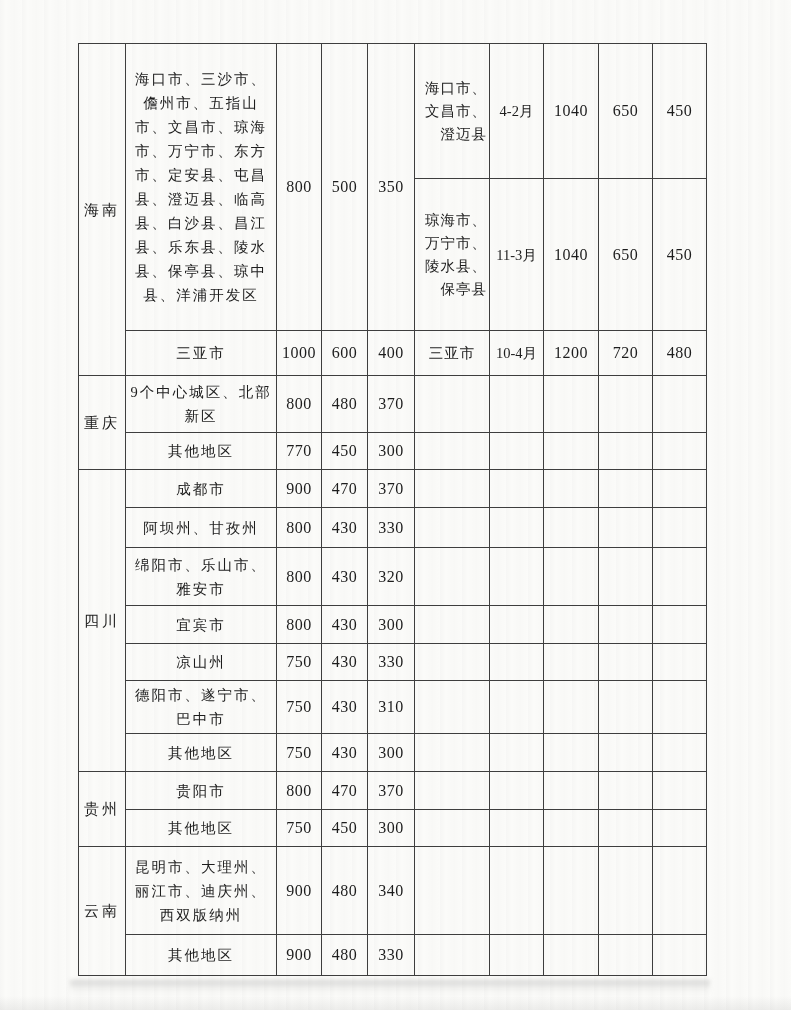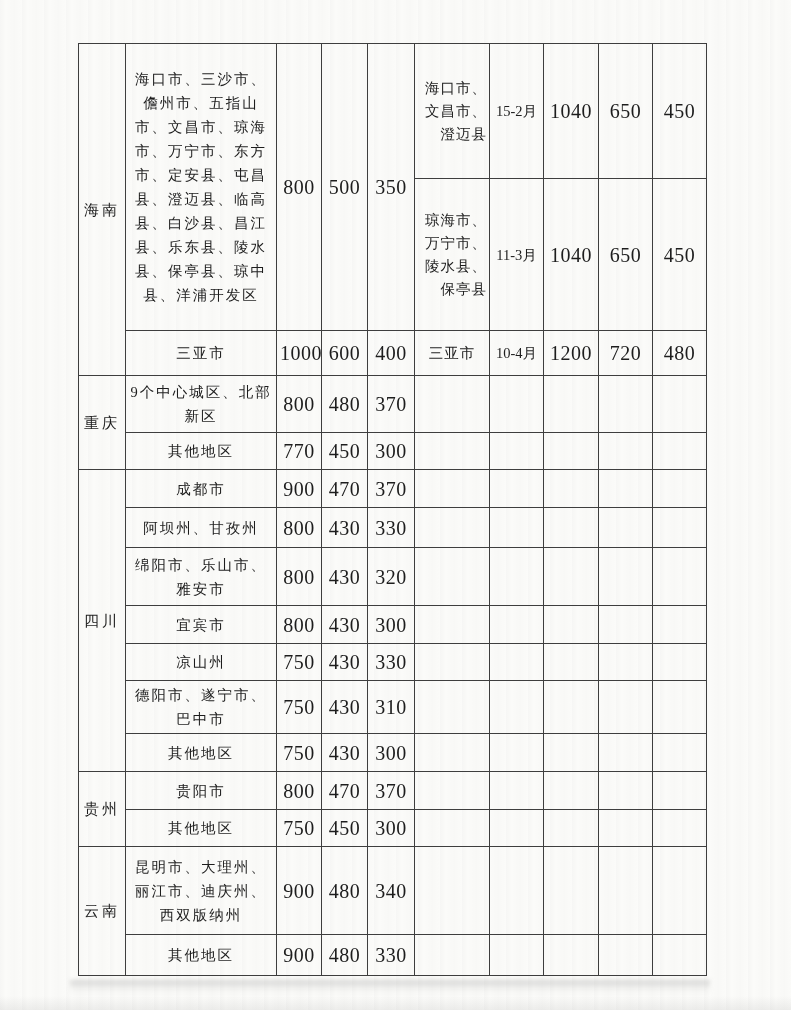--- a/index.html
+++ b/index.html
@@ -74,21 +74,21 @@
     letter-spacing: 3px;
     font-size: 15px;
   }
   .rate-table td.region {
     letter-spacing: 2px;
     font-size: 14.5px;
     line-height: 24px;
     padding: 2px 4px;
   }
   .rate-table td.num {
-    font-size: 20px;
+    font-size: 16px;
     letter-spacing: 0.5px;
   }
   .rate-table td.peak-region {
     text-align: right;
     padding: 2px 2px 2px 7px;
     font-size: 14.5px;
     line-height: 23px;
     letter-spacing: 1px;
   }
   .rate-table td.months {
@@ -120,21 +120,21 @@
     </colgroup>
     <tbody>
 
       <tr style="height:135px">
         <td class="province" rowspan="3">海南</td>
         <td class="region" rowspan="2">海口市、三沙市、儋州市、五指山市、文昌市、琼海市、万宁市、东方市、定安县、屯昌县、澄迈县、临高县、白沙县、昌江县、乐东县、陵水县、保亭县、琼中县、洋浦开发区</td>
         <td class="num" rowspan="2">800</td>
         <td class="num" rowspan="2">500</td>
         <td class="num" rowspan="2">350</td>
         <td class="peak-region">海口市、文昌市、澄迈县</td>
-        <td class="months">15-2月</td>
+        <td class="months">4-2月</td>
         <td class="num">1040</td>
         <td class="num">650</td>
         <td class="num">450</td>
       </tr>
 
       <tr style="height:152px">
         <td class="peak-region">琼海市、万宁市、陵水县、保亭县</td>
         <td class="months">11-3月</td>
         <td class="num">1040</td>
         <td class="num">650</td>

